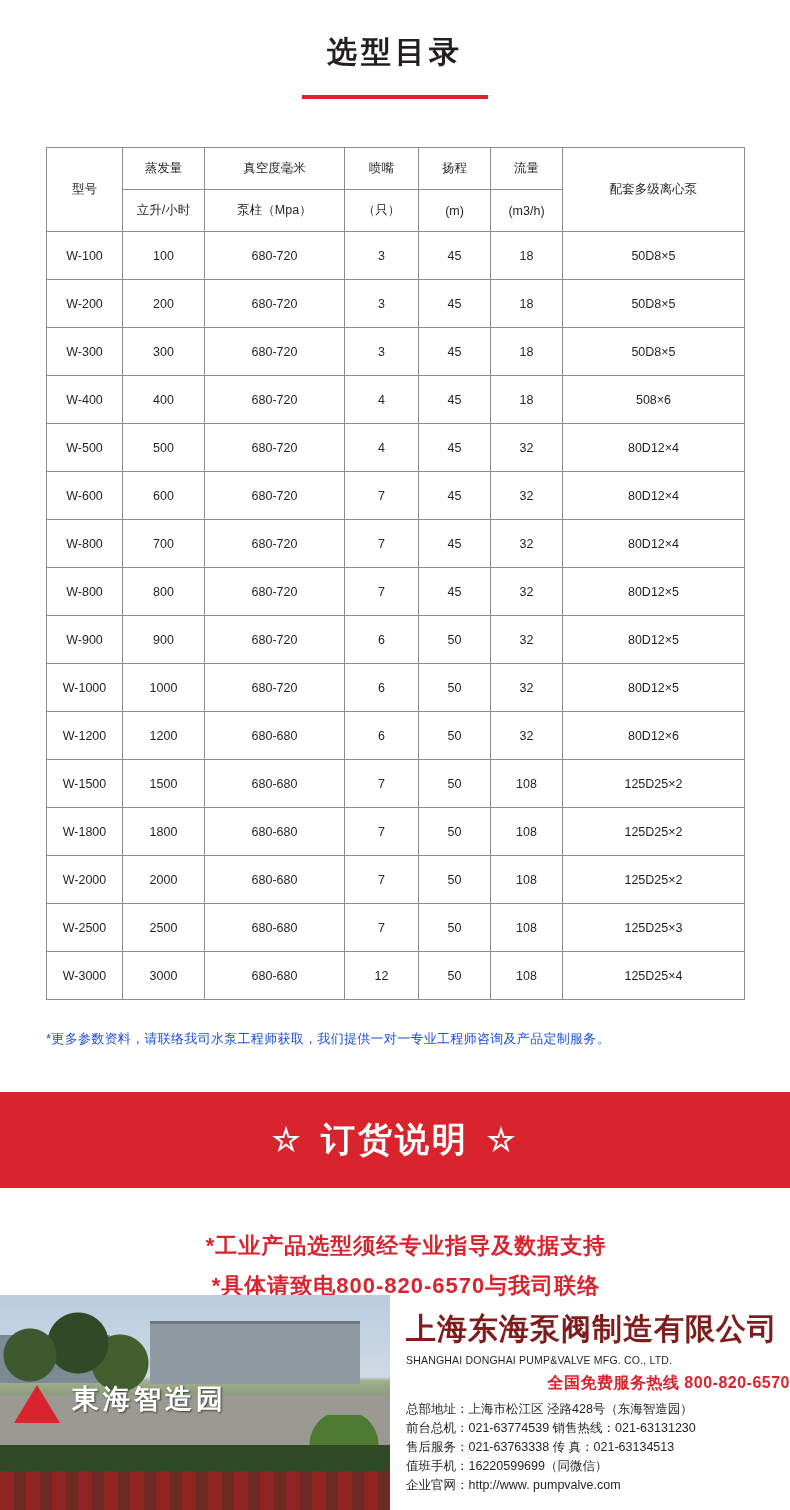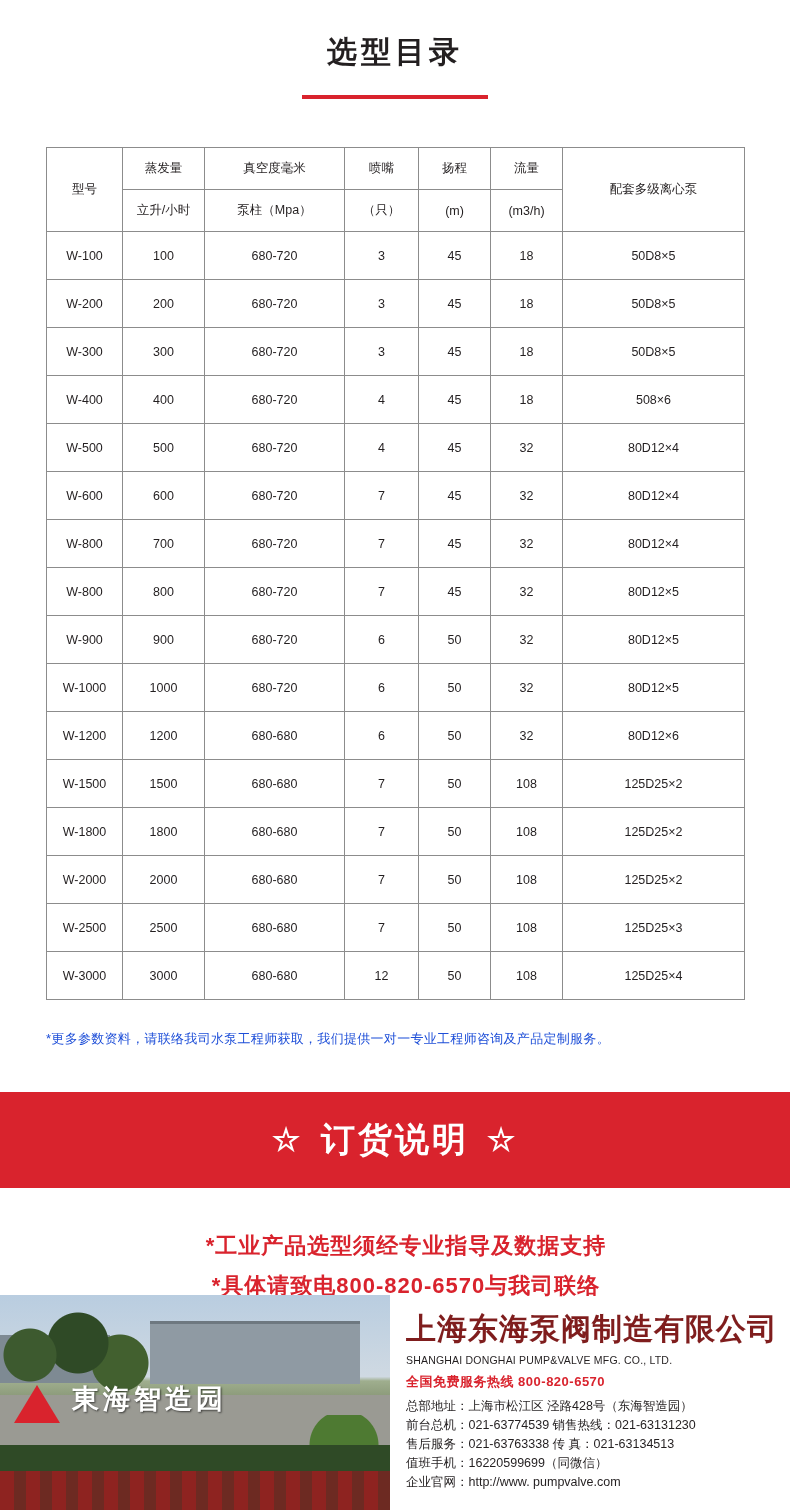--- a/index.html
+++ b/index.html
@@ -202,23 +202,24 @@
   }
   .company .en-name {
     font-size: 10.5px;
     color: #231f20;
     letter-spacing: 0.2px;
     margin-top: 4px;
   }
   .company .hotline {
     margin-top: 7px;
     color: #d9232d;
-    font-size: 13px;
+    font-size: 16px;
     font-weight: bold;
     letter-spacing: 0.5px;
+    text-align: right;
   }
   .company ul {
     list-style: none;
     margin: 6px 0 0 0;
     padding: 0;
   }
   .company ul li {
     font-size: 12.5px;
     line-height: 19px;
     color: #231f20;

